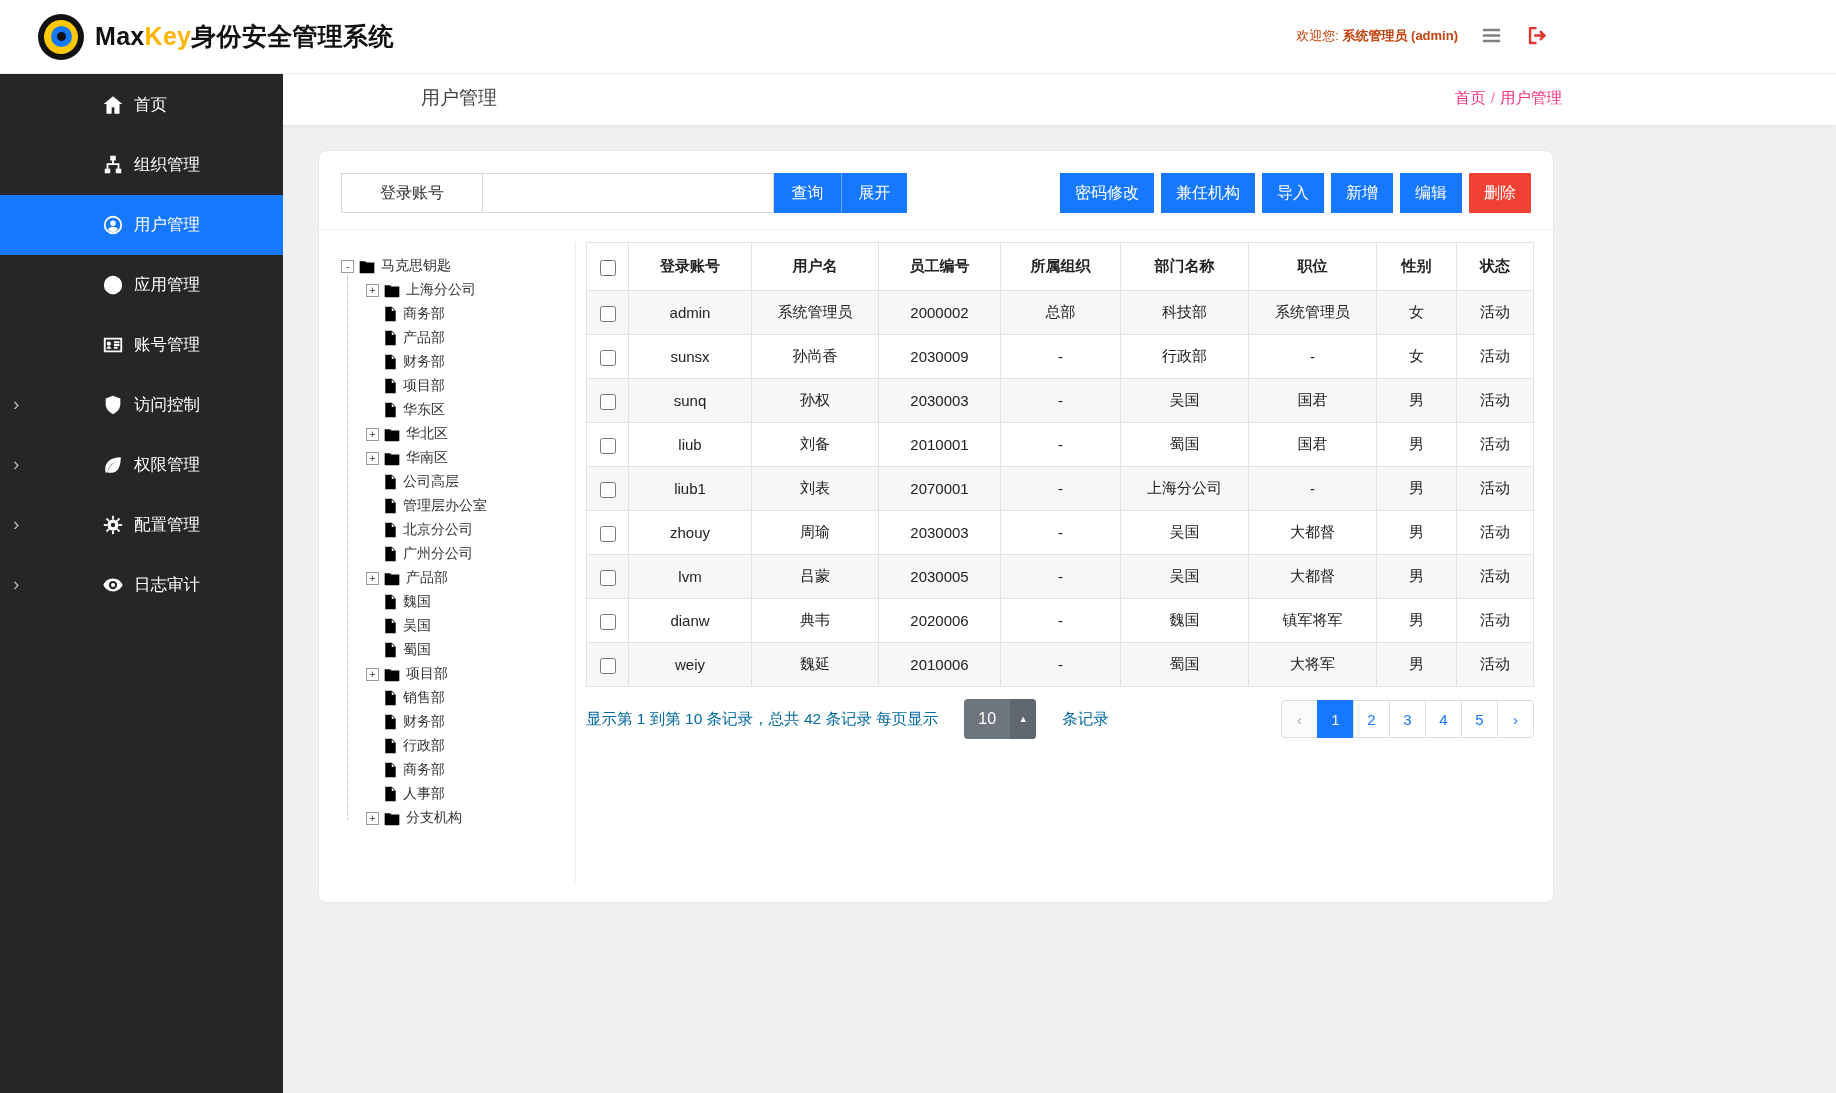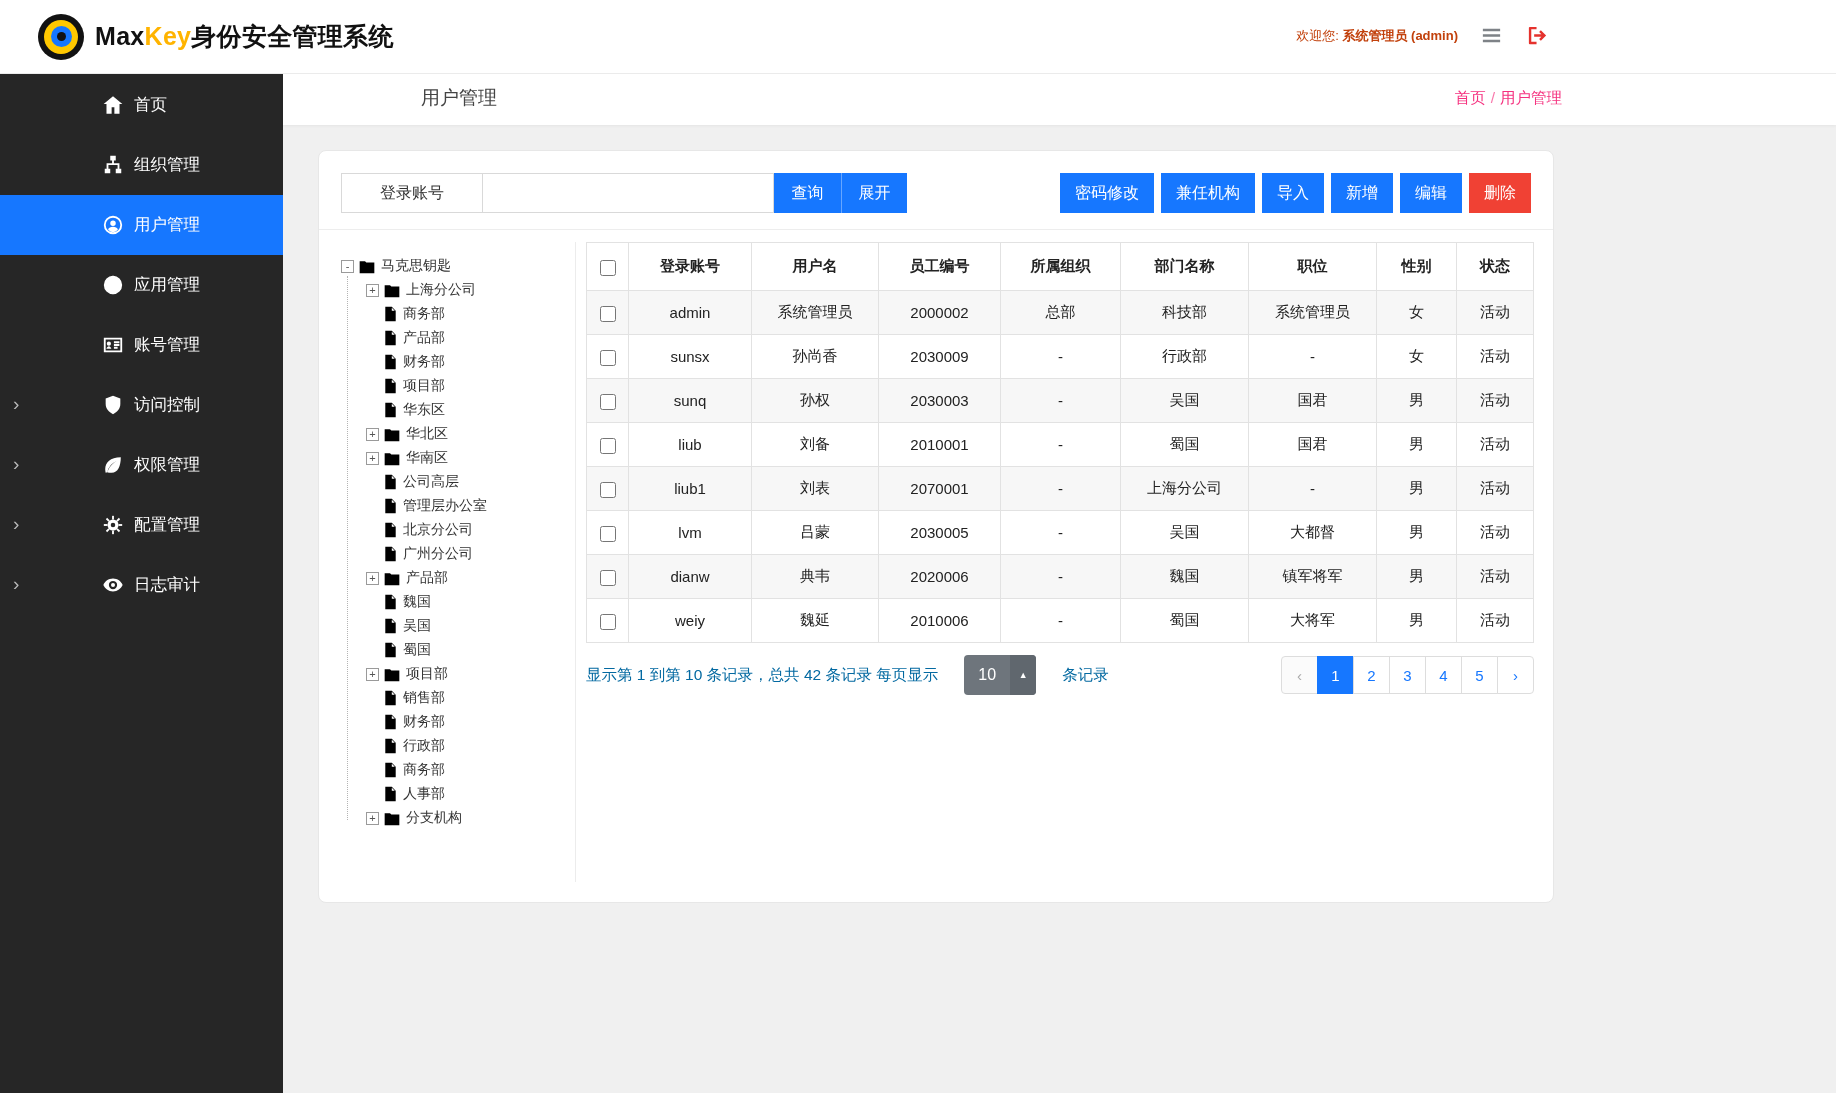--- a/index.html
+++ b/index.html
@@ -554,20 +554,31 @@
                 <td>刘表</td>
                 <td>2070001</td>
                 <td>-</td>
                 <td>上海分公司</td>
                 <td>-</td>
                 <td>男</td>
                 <td>活动</td>
               </tr>
               <tr>
                 <td><input type="checkbox" class="cb" style=""></td>
+                <td>zhouy</td>
+                <td>周瑜</td>
+                <td>2030003</td>
+                <td>-</td>
+                <td>吴国</td>
+                <td>大都督</td>
+                <td>男</td>
+                <td>活动</td>
+              </tr>
+              <tr>
+                <td><input type="checkbox" class="cb" style=""></td>
                 <td>lvm</td>
                 <td>吕蒙</td>
                 <td>2030005</td>
                 <td>-</td>
                 <td>吴国</td>
                 <td>大都督</td>
                 <td>男</td>
                 <td>活动</td>
               </tr>
               <tr>

